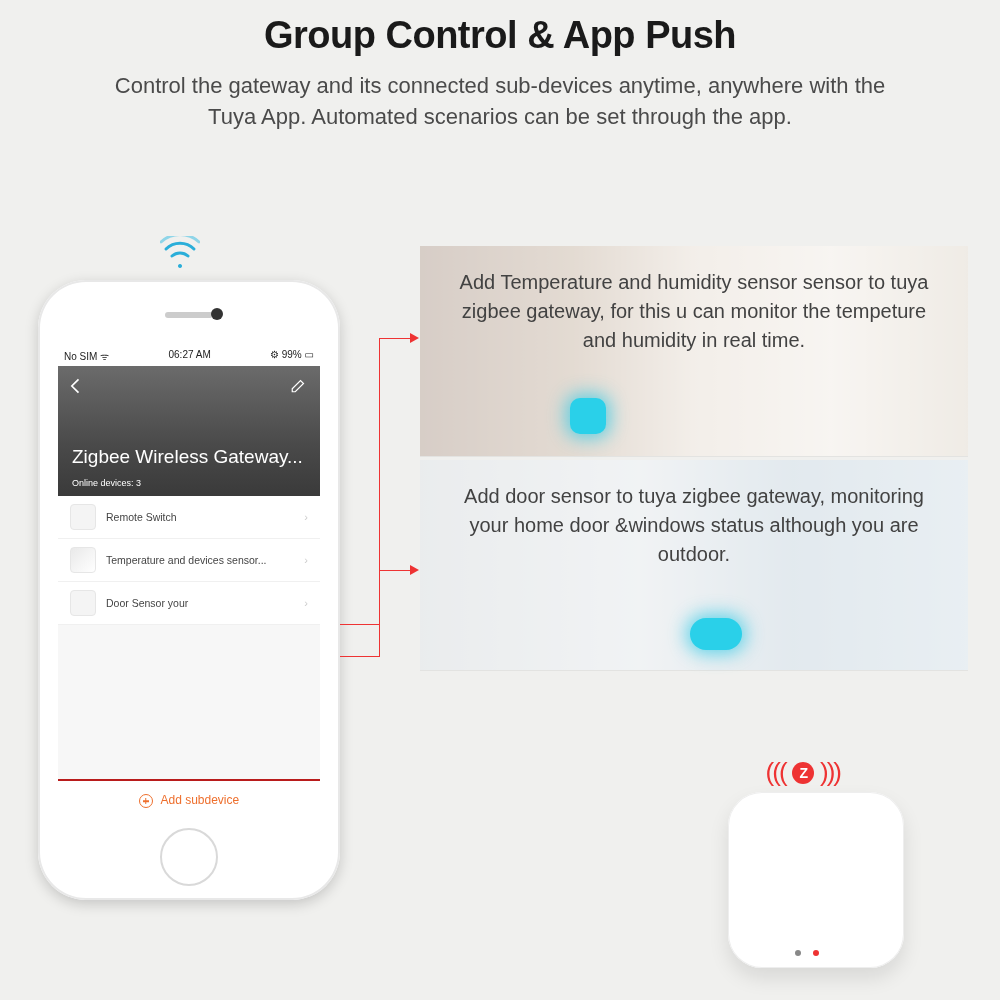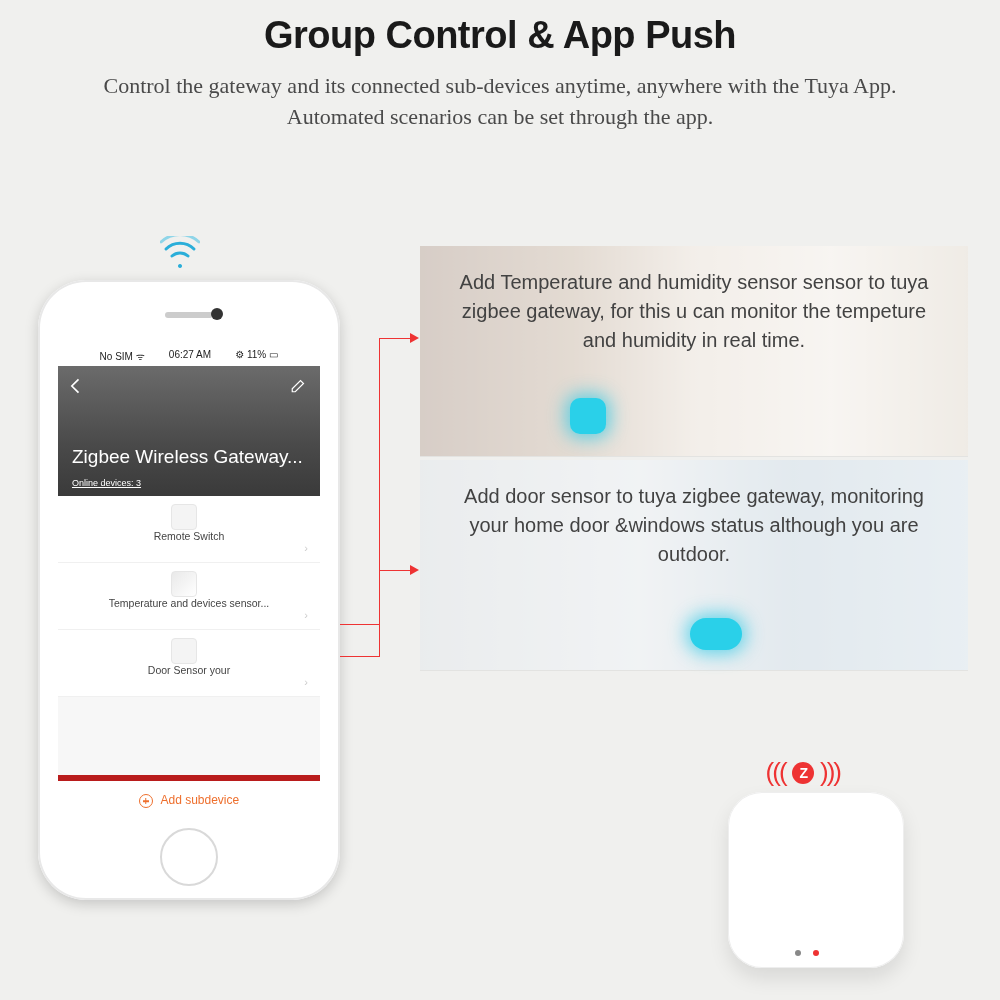--- a/index.html
+++ b/index.html
@@ -19,21 +19,20 @@
     padding-top: 14px;
     letter-spacing: -0.5px;
   }
   .page-desc {
     text-align: center;
     font-size: 22px;
     color: #4a4a4a;
     margin: 14px auto 0;
     max-width: 820px;
     line-height: 1.4;
-    font-family: Liberation Serif, serif;
   }
 
   
   .phone {
     position: absolute;
     left: 38px;
     top: 280px;
     width: 302px;
     height: 620px;
     background: #fff;
@@ -62,74 +61,74 @@
     width: 12px; height: 12px;
     background: #333; border-radius: 50%;
   }
   .screen {
     position: absolute;
     left: 20px; right: 20px; top: 66px; bottom: 80px;
     background: #f7f7f7;
     overflow: hidden;
   }
   .status-bar {
-    display: flex; justify-content: center;
+    display: flex; justify-content: space-between;
     font-size: 10px; padding: 3px 6px;
-    color: #222; background: #fff; gap: 24px;
+    color: #222; background: #fff;
   }
   .hero {
     position: relative;
     height: 130px;
     background: linear-gradient(180deg,#6b6b6b 0%,#4a4a4a 60%,#3a3a3a 100%);
   }
   .hero-back, .hero-edit {
     position: absolute; top: 10px;
     width: 22px; height: 22px;
     color: #fff;
   }
   .hero-back { left: 8px; }
   .hero-edit { right: 8px; }
   .hero-title {
     position: absolute; left: 14px; bottom: 28px;
     color: #fff; font-size: 19px; font-weight: 500;
   }
   .hero-sub {
     position: absolute; left: 14px; bottom: 8px;
-    color: #fff; font-size: 9px; text-decoration: underline;
+    color: #fff; font-size: 9px;
   }
   .section-label {
     font-size: 10px; color: #999;
     padding: 10px 14px 6px;
   }
   .device-list { background: #fff; }
   .device-row {
     display: flex; align-items: center;
     padding: 8px 12px;
     border-bottom: 1px solid #f0f0f0;
-    font-size: 10.5px; color: #444; flex-direction: column;
+    font-size: 10.5px; color: #444;
   }
   .device-icon {
     width: 26px; height: 26px;
     border-radius: 4px;
     background: #f4f4f4;
     border: 1px solid #e6e6e6;
     margin-right: 10px;
     flex-shrink: 0;
   }
   .device-row .chev {
     margin-left: auto; color: #ccc; font-size: 11px;
   }
   .add-sub {
     position: absolute; bottom: 0; left: 0; right: 0;
     text-align: center;
     padding: 12px 0;
     color: #ee6f2d;
     font-size: 12px;
     background: #fff;
-    border-top: 6px solid #b91c1c;
+    border-top: 2px solid #b91c1c;
   }
   .add-sub-icon {
     display:inline-block; width:14px; height:14px;
     border-radius:50%; border:1.5px solid #ee6f2d;
     position: relative; vertical-align: middle; margin-right: 5px;
   }
   .add-sub-icon::before, .add-sub-icon::after {
     content:""; position:absolute; background:#ee6f2d;
   }
   .add-sub-icon::before { left:3px; right:3px; top:50%; height:1.5px; transform:translateY(-50%);}
@@ -231,21 +230,21 @@
   </svg>
 </div>
 
 <div class="phone">
   <div class="phone-speaker"></div>
   <div class="phone-cam"></div>
   <div class="screen">
     <div class="status-bar">
       <span><span>No SIM</span> ᯤ</span>
       <span>06:27 AM</span>
-      <span>⚙ <span>11%</span> ▭</span>
+      <span>⚙ <span>99%</span> ▭</span>
     </div>
     <div class="hero">
       <div class="hero-back">
         <svg viewBox="0 0 24 24" width="20" height="20">
             <path d="M15 4 L7 12 L15 20" fill="none" stroke="#fff" stroke-width="2"></path>
           </svg>
       </div>
       <div class="hero-edit">
         <svg viewBox="0 0 24 24" width="18" height="18">
             <path d="M3 17 L14 6 L18 10 L7 21 L3 21 Z" fill="none" stroke="#fff" stroke-width="1.6"></path>

